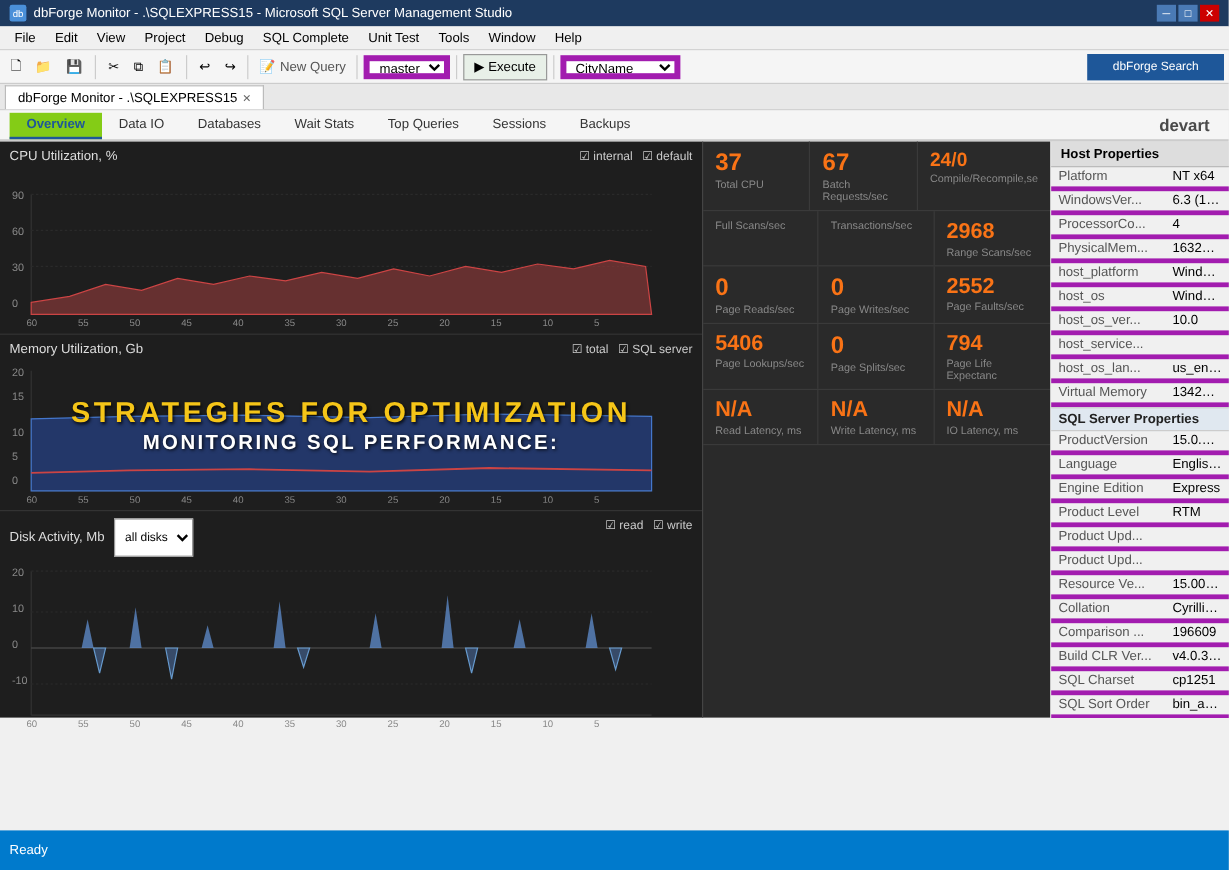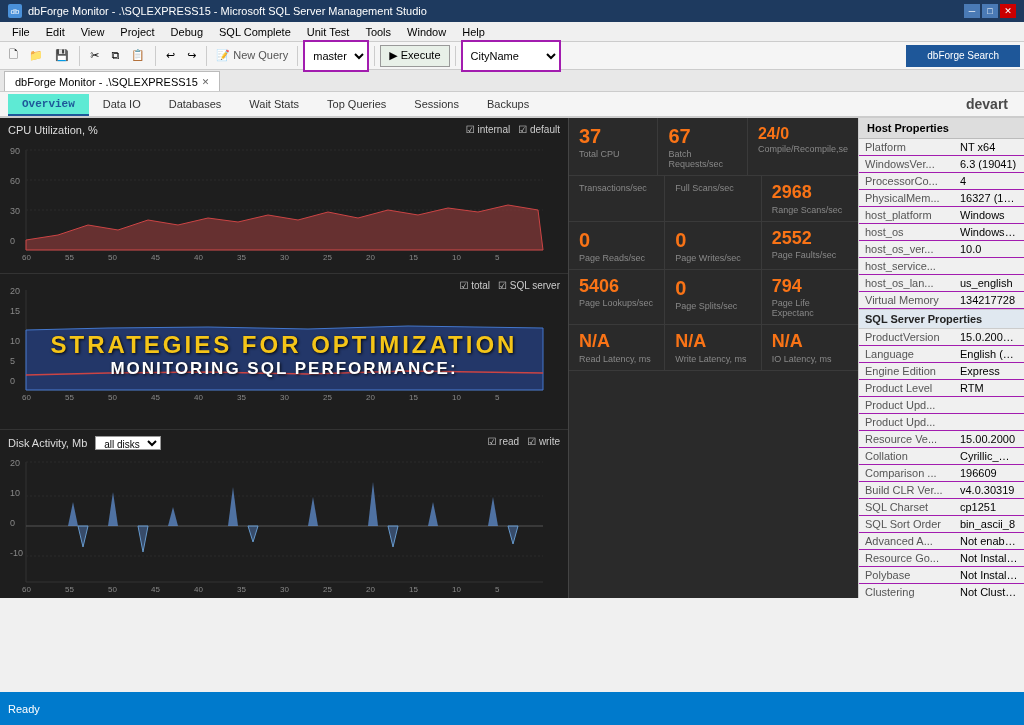--- a/index.html
+++ b/index.html
@@ -12,53 +12,53 @@
     .title-bar-btn { width: 16px; height: 14px; background: #4a7ab5; border: none; color: white; font-size: 9px; cursor: pointer; display: flex; align-items: center; justify-content: center; }
 
     
     .menu-bar { background: #f0f0f0; height: 20px; display: flex; align-items: center; border-bottom: 1px solid #ccc; padding: 0 4px; }
     .menu-item { padding: 2px 8px; font-size: 11px; cursor: pointer; color: #000; }
 
     
     .toolbar { background: #f5f5f5; height: 28px; display: flex; align-items: center; padding: 0 4px; border-bottom: 1px solid #ccc; gap: 2px; }
     .toolbar-btn { height: 22px; padding: 0 4px; background: transparent; border: 1px solid transparent; cursor: pointer; font-size: 11px; display: flex; align-items: center; }
     .toolbar-sep { width: 1px; height: 20px; background: #ccc; margin: 0 3px; }
-    .toolbar-combo { height: 32px; border: 2px solid #a21caf; padding: 0 4px; font-size: 11px; background: white; }
+    .toolbar-combo { height: 20px; border: 5px solid #a21caf; padding: 0 4px; font-size: 11px; background: white; }
 
     
     .tab-bar { background: #e8e8e8; height: 22px; display: flex; align-items: flex-end; padding: 0 4px; border-bottom: 1px solid #ccc; }
     .tab { height: 20px; padding: 0 10px; background: #d0d0d0; border: 1px solid #bbb; border-bottom: none; font-size: 11px; cursor: pointer; display: flex; align-items: center; gap: 4px; margin-right: 2px; }
     .tab.active { background: white; font-weight: normal; }
     .tab-close { font-size: 9px; color: #666; }
 
     
     .nav-tabs { background: #f5f5f5; height: 26px; display: flex; align-items: center; padding: 0 8px; border-bottom: 2px solid #ccc; }
     .nav-tab { padding: 4px 14px; font-size: 11px; cursor: pointer; color: #333; border-bottom: 2px solid transparent; margin-bottom: -2px; }
-    .nav-tab.active { color: #1e5799; border-bottom: 2px solid #1e5799; font-weight: bold; background: #5eead4; font-family: Liberation Mono, monospace; }
+    .nav-tab.active { color: #1e5799; border-bottom: 2px solid #1e5799; font-weight: bold; background: #84cc16; }
 
     
     svg.chart { display: block; }
     .host-props-title { background: #ddd; padding: 4px 8px; font-weight: bold; font-size: 11px; color: #000; border-bottom: 1px solid #bbb; }
-    .prop-row { display: flex; border-bottom: 1px solid #a21caf; }
+    .prop-row { display: flex; border-bottom: 4px solid #a21caf; }
     .prop-key { width: 95px; padding: 2px 6px; color: #555; overflow: hidden; text-overflow: ellipsis; white-space: nowrap; }
     .prop-val { flex: 1; padding: 2px 6px; color: #000; overflow: hidden; text-overflow: ellipsis; white-space: nowrap; }
     .section-header { background: #e0e8f0; padding: 3px 6px; font-weight: bold; color: #222; border-bottom: 1px solid #ccc; border-top: 1px solid #ccc; }
 
     
     .status-bar { background: #007acc; color: white; height: 33px; display: flex; align-items: center; padding: 0 8px; font-size: 11px; position: absolute; bottom: 0; left: 0; right: 0; }
     .charts-section { flex: 1; display: flex; flex-direction: column; background: #1e1e1e; }
-    .right-sidebar { width: 166px; background: #f0f0f0; border-left: 1px solid #ccc; overflow-y: auto; }
+    .right-sidebar { width: 149px; background: #f0f0f0; border-left: 1px solid #ccc; overflow-y: auto; }
 
     .metrics-row { display: grid; grid-template-columns: 1fr 1fr 1fr; border-bottom: 1px solid #3a3a3a; }
     .metric-box { padding: 6px 10px; border-right: 1px solid #3a3a3a; }
     .metric-box:last-child { border-right: none; }
     .metric-big { color: #f97316; font-size: 20px; font-weight: 700; line-height: 1.2; }
     .metric-sub { color: #888; font-size: 9px; margin-top: 1px; }
 
-    .disk-dropdown { background: white; border: 1px solid #999; padding: 1px 4px; font-size: 10px; height: 14px; }
+    .disk-dropdown { background: white; border: 1px solid #999; padding: 1px 4px; font-size: 10px; height: 32px; }
   </style>
 </head>
 <body>
 
 <div class="title-bar">
   <span class="title-bar-icon">db</span>
   <span>dbForge Monitor - .\SQLEXPRESS15 - Microsoft SQL Server Management Studio</span>
   <div class="title-bar-controls">
     <button class="title-bar-btn">─</button>
     <button class="title-bar-btn">□</button>
@@ -123,21 +123,21 @@
   <div class="nav-tab">Sessions</div>
   <div class="nav-tab">Backups</div>
   <div style="margin-left:auto; padding:4px 8px; font-size:14px; font-weight:bold; color:#4a4a4a;">devart</div>
 </div>
 
 <div style="display:flex; height:480px; position:relative;">
 
   <div class="charts-section">
 
     <div style="padding:6px 8px; border-bottom:1px solid #333; flex:1; position:relative;">
-      <div style="color:#ddd; font-size:11px; margin-bottom:4px;">CPU Utilization, %</div>
+      <div style="color:#ddd; font-size:11px; margin-bottom:16px;">CPU Utilization, %</div>
       <div style="position:absolute; top:6px; right:8px; display:flex; gap:8px; font-size:10px; color:#ccc;">
         <span>☑ internal</span>
         <span>☑ default</span>
       </div>
       <svg width="540" height="120" class="chart">
         <text x="2" y="14" fill="#888" font-size="9">90</text>
         <text x="2" y="44" fill="#888" font-size="9">60</text>
         <text x="2" y="74" fill="#888" font-size="9">30</text>
         <text x="2" y="104" fill="#888" font-size="9">0</text>
         <line x1="18" y1="10" x2="18" y2="110" stroke="#333" stroke-width="1"></line>
@@ -158,20 +158,21 @@
         <text x="272" y="120" fill="#888" font-size="8">30</text>
         <text x="315" y="120" fill="#888" font-size="8">25</text>
         <text x="358" y="120" fill="#888" font-size="8">20</text>
         <text x="401" y="120" fill="#888" font-size="8">15</text>
         <text x="444" y="120" fill="#888" font-size="8">10</text>
         <text x="487" y="120" fill="#888" font-size="8">5</text>
       </svg>
     </div>
 
     <div style="padding:6px 8px; border-bottom:1px solid #333; flex:1; position:relative;">
+      <div style="color:#ddd; font-size:11px; margin-bottom:2px;">Memory Utilization, Gb</div>
       <div style="position:absolute; top:6px; right:8px; display:flex; gap:8px; font-size:10px; color:#ccc;align-items:flex-end;">
         <span>☑ total</span>
         <span>☑ SQL server</span>
       </div>
 
       <div style="position:absolute; top:0; left:0; right:0; bottom:0; display:flex; flex-direction:column; align-items:center; justify-content:center; z-index:5; pointer-events:none;">
         <div style="color:#f5c518; font-size:24px; font-weight:bold; letter-spacing:3px; text-shadow:1px 1px 3px rgba(0,0,0,0.9); margin-top:6px;">STRATEGIES FOR OPTIMIZATION</div>
         <div style="color:white; font-size:17px; font-weight:bold; letter-spacing:2px; text-shadow:1px 1px 3px rgba(0,0,0,0.9);">MONITORING SQL PERFORMANCE:</div>
       </div>
       <svg width="540" height="120" class="chart">
@@ -270,25 +271,25 @@
       <div class="metric-box">
         <div class="metric-big" style="font-size:16px;">24/0</div>
         <div class="metric-sub">Compile/Recompile,se</div>
       </div>
     </div>
 
 
     <div class="metrics-row">
       <div class="metric-box">
         <div class="metric-big"></div>
+        <div class="metric-sub">Full Scans/sec</div>
+      </div>
+      <div class="metric-box">
+        <div class="metric-big"></div>
         <div class="metric-sub">Transactions/sec</div>
-      </div>
-      <div class="metric-box">
-        <div class="metric-big"></div>
-        <div class="metric-sub">Full Scans/sec</div>
       </div>
       <div class="metric-box">
         <div class="metric-big" style="font-size:18px;">2968</div>
         <div class="metric-sub">Range Scans/sec</div>
       </div>
     </div>
 
     <div class="metrics-row">
       <div class="metric-box">
         <div class="metric-big">0</div>

